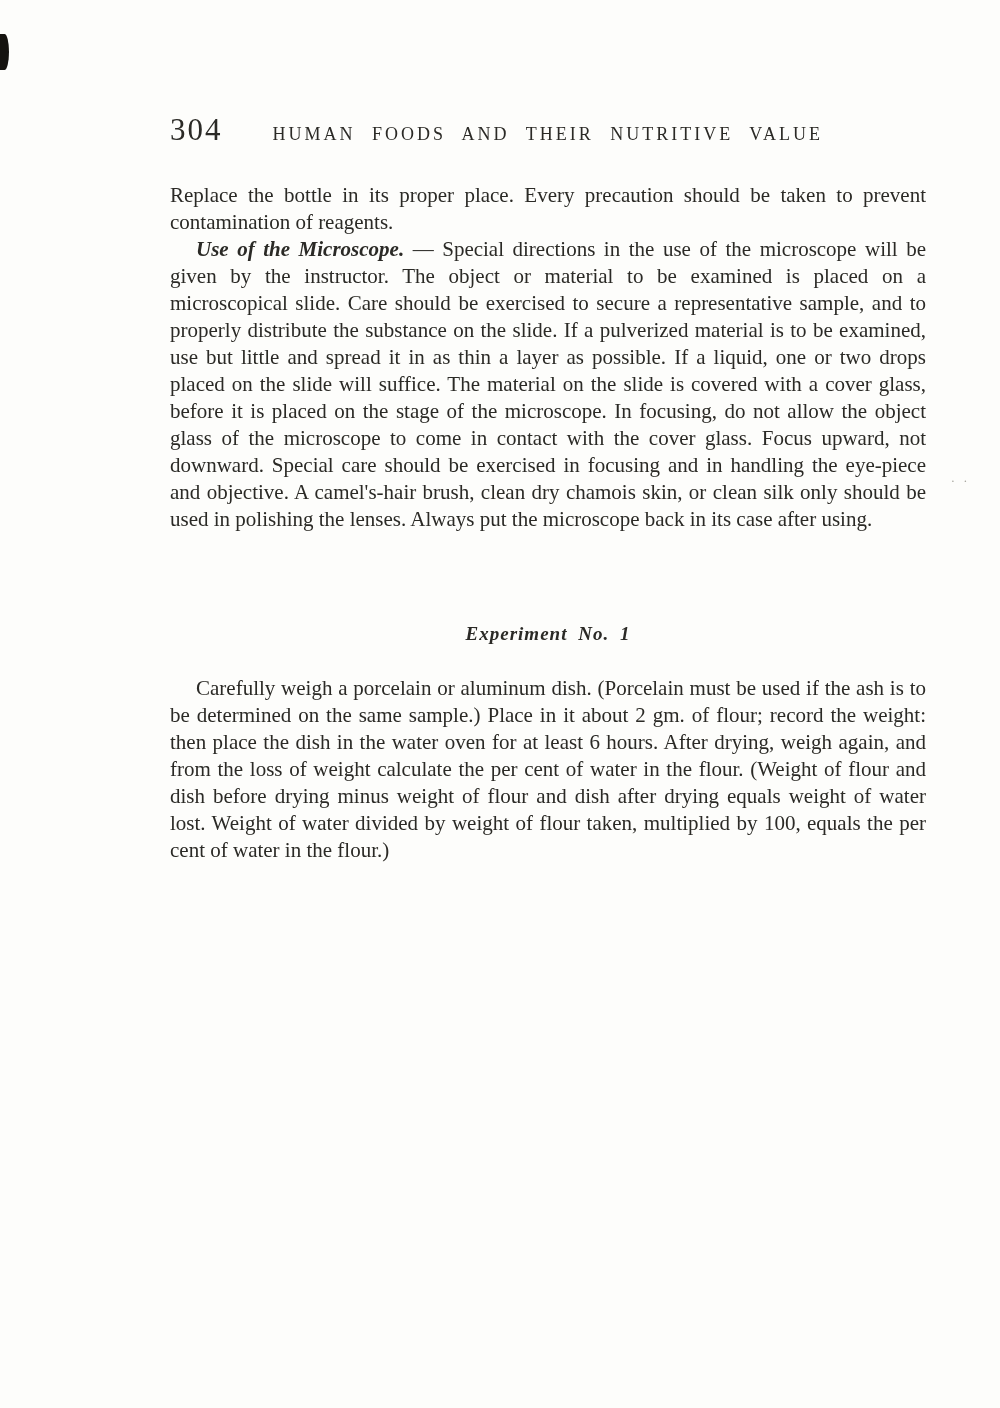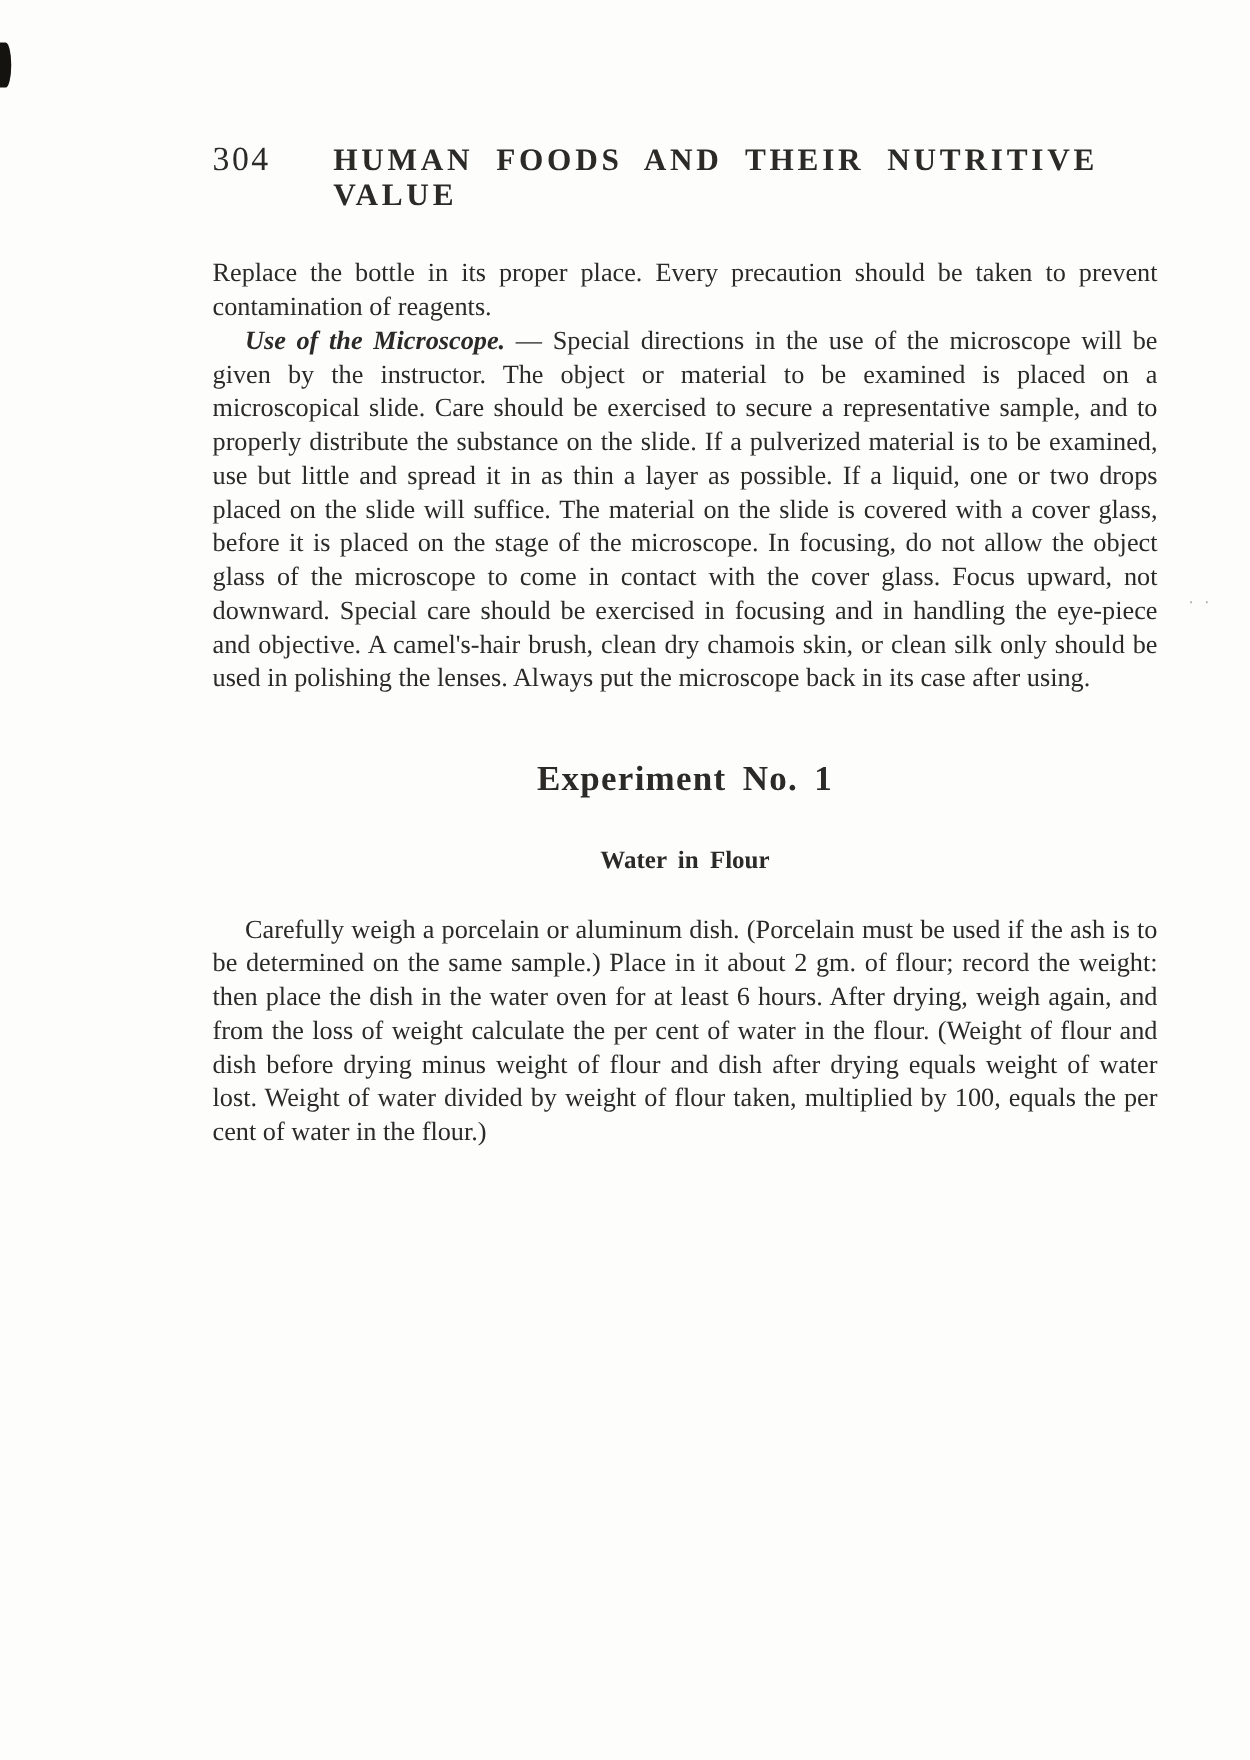--- a/index.html
+++ b/index.html
@@ -19,45 +19,46 @@
     left: 170px;
     top: 112px;
     width: 756px;
   }
   .header {
     display: flex;
     align-items: baseline;
     margin-bottom: 34px;
   }
   .page-number {
-    font-size: 27px;
+    font-size: 31px;
     letter-spacing: 2px;
     margin-right: 50px;
   }
   .running-title {
-    font-size: 25px;
+    font-size: 18px;
     letter-spacing: 3px;
     word-spacing: 9px;
-    font-weight: 700;
+    font-weight: 400;
   }
   .body-text p {
     font-size: 21px;
     line-height: 27px;
     text-align: justify;
     margin: 0;
   }
   .indent { text-indent: 26px; }
   .lead { font-weight: bold; font-style: italic; }
   .exp-heading {
-    font-size: 28px;
+    font-size: 19px;
     font-weight: bold;
     text-align: center;
     letter-spacing: 1px;
     word-spacing: 5px;
-    margin: 52px 0 0 0;
+    margin: 90px 0 0 0;
+    font-style: italic;
   }
   .sub-heading {
     font-size: 20px;
     font-weight: bold;
     text-align: center;
     word-spacing: 4px;
     margin: 37px 0 0 0;
   }
   .para-start { margin-top: 30px !important; }
   .artifact {
@@ -93,20 +94,19 @@
     </div>
 
     <div class="body-text">
 
       <p>Replace the bottle in its proper place.   Every precaution should be taken to prevent contamination of reagents.</p>
 
       <p class="indent"><span class="lead">Use of the Microscope.</span><span> — Special directions in the use of the microscope will be given by the instructor.   The object or material to be examined is placed on a microscopical slide.   Care should be exercised to secure a representative sample, and to properly distribute the substance on the slide.   If a pulverized material is to be examined, use but little and spread it in as thin a layer as possible.   If a liquid, one or two drops placed on the slide will suffice.   The material on the slide is covered with a cover glass, before it is placed on the stage of the microscope.   In focusing, do not allow the object glass of the microscope to come in contact with the cover glass.   Focus upward, not downward.   Special care should be exercised in focusing and in handling the eye-piece and objective.   A camel's-hair brush, clean dry chamois skin, or clean silk only should be used in polishing the lenses.   Always put the microscope back in its case after using.</span></p>
 
       <h2 class="exp-heading">Experiment No. 1</h2>
 
-      <h3 class="sub-heading">Water in Flour</h3>
 
       <p class="indent para-start">Carefully weigh a porcelain or aluminum dish.   (Porcelain must be used if the ash is to be determined on the same sample.)   Place in it about 2 gm. of flour; record the weight: then place the dish in the water oven for at least 6 hours.   After drying, weigh again, and from the loss of weight calculate the per cent of water in the flour. (Weight of flour and dish before drying minus weight of flour and dish after drying equals weight of water lost.   Weight of water divided by weight of flour taken, multiplied by 100, equals the per cent of water in the flour.)</p>
 
 
     </div>
   </div>
 </div>
 
 </body></html>

